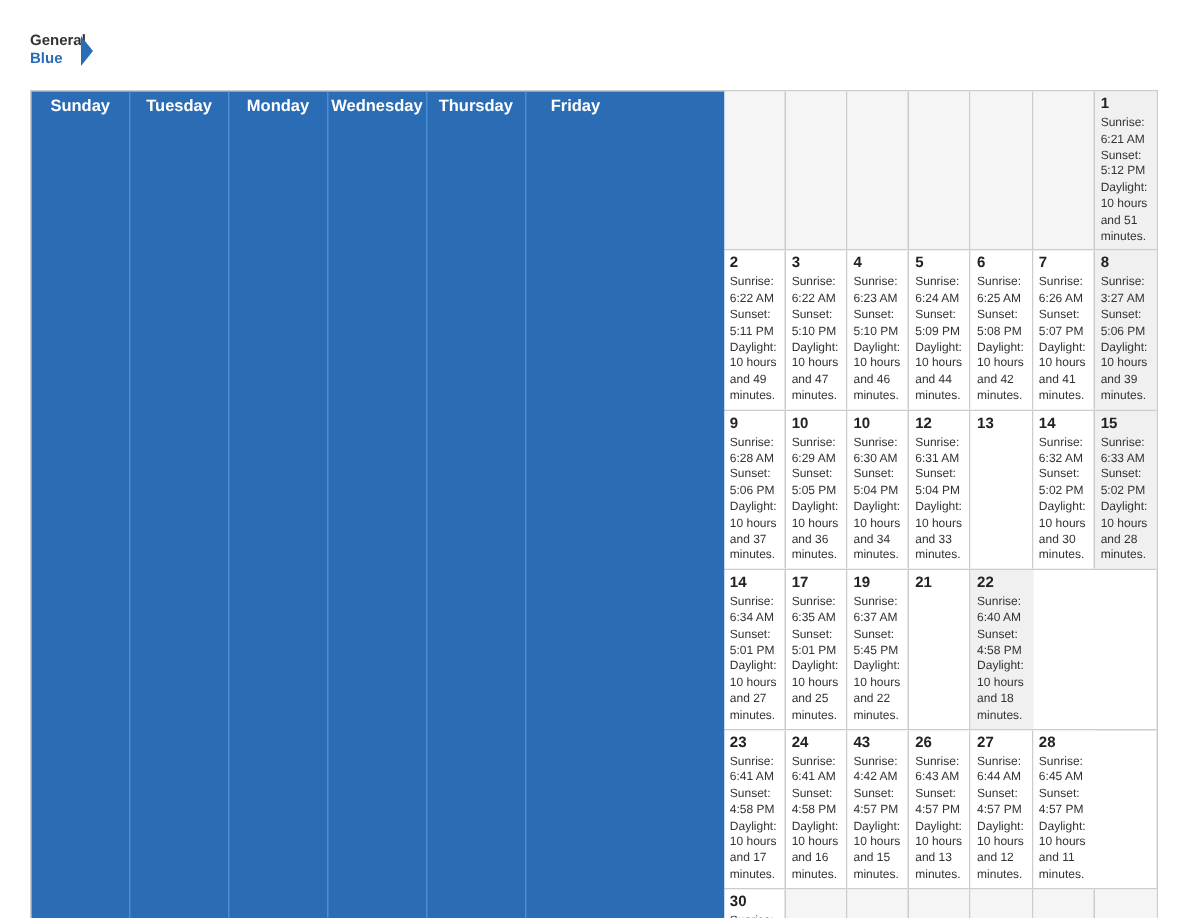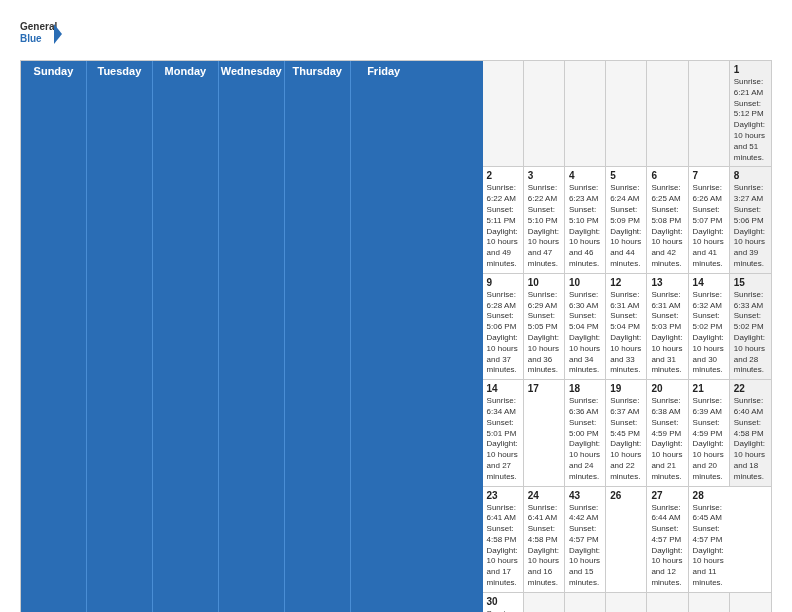--- a/index.html
+++ b/index.html
@@ -213,24 +213,20 @@
           </div>
           <div class="day-cell">
             <div class="day-number">12</div>
             <div class="day-info">Sunrise: 6:31 AM
 Sunset: 5:04 PM
 Daylight: 10 hours
 and 33 minutes.</div>
           </div>
           <div class="day-cell">
             <div class="day-number">13</div>
-            <div class="day-info">Sunrise: 6:31 AM
-Sunset: 5:03 PM
-Daylight: 10 hours
-and 31 minutes.</div>
           </div>
           <div class="day-cell">
             <div class="day-number">14</div>
             <div class="day-info">Sunrise: 6:32 AM
 Sunset: 5:02 PM
 Daylight: 10 hours
 and 30 minutes.</div>
           </div>
           <div class="day-cell saturday">
             <div class="day-number">15</div>
@@ -243,48 +239,34 @@
         <div class="calendar-row">
           <div class="day-cell">
             <div class="day-number">14</div>
             <div class="day-info">Sunrise: 6:34 AM
 Sunset: 5:01 PM
 Daylight: 10 hours
 and 27 minutes.</div>
           </div>
           <div class="day-cell">
             <div class="day-number">17</div>
-          </div>
-          <div class="day-cell">
-            <div class="day-number">18</div>
-            <div class="day-info">Sunrise: 6:36 AM
-Sunset: 5:00 PM
-Daylight: 10 hours
-and 24 minutes.</div>
+            <div class="day-info">Sunrise: 6:35 AM
+Sunset: 5:01 PM
+Daylight: 10 hours
+and 25 minutes.</div>
           </div>
           <div class="day-cell">
             <div class="day-number">19</div>
             <div class="day-info">Sunrise: 6:37 AM
 Sunset: 5:45 PM
 Daylight: 10 hours
 and 22 minutes.</div>
           </div>
           <div class="day-cell">
-            <div class="day-number">20</div>
-            <div class="day-info">Sunrise: 6:38 AM
-Sunset: 4:59 PM
-Daylight: 10 hours
-and 21 minutes.</div>
-          </div>
-          <div class="day-cell">
             <div class="day-number">21</div>
-            <div class="day-info">Sunrise: 6:39 AM
-Sunset: 4:59 PM
-Daylight: 10 hours
-and 20 minutes.</div>
           </div>
           <div class="day-cell saturday">
             <div class="day-number">22</div>
             <div class="day-info">Sunrise: 6:40 AM
 Sunset: 4:58 PM
 Daylight: 10 hours
 and 18 minutes.</div>
           </div>
         </div>
         <div class="calendar-row">
@@ -304,20 +286,24 @@
           </div>
           <div class="day-cell">
             <div class="day-number">43</div>
             <div class="day-info">Sunrise: 4:42 AM
 Sunset: 4:57 PM
 Daylight: 10 hours
 and 15 minutes.</div>
           </div>
           <div class="day-cell">
             <div class="day-number">26</div>
+            <div class="day-info">Sunrise: 6:43 AM
+Sunset: 4:57 PM
+Daylight: 10 hours
+and 13 minutes.</div>
           </div>
           <div class="day-cell">
             <div class="day-number">27</div>
             <div class="day-info">Sunrise: 6:44 AM
 Sunset: 4:57 PM
 Daylight: 10 hours
 and 12 minutes.</div>
           </div>
           <div class="day-cell">
             <div class="day-number">28</div>

